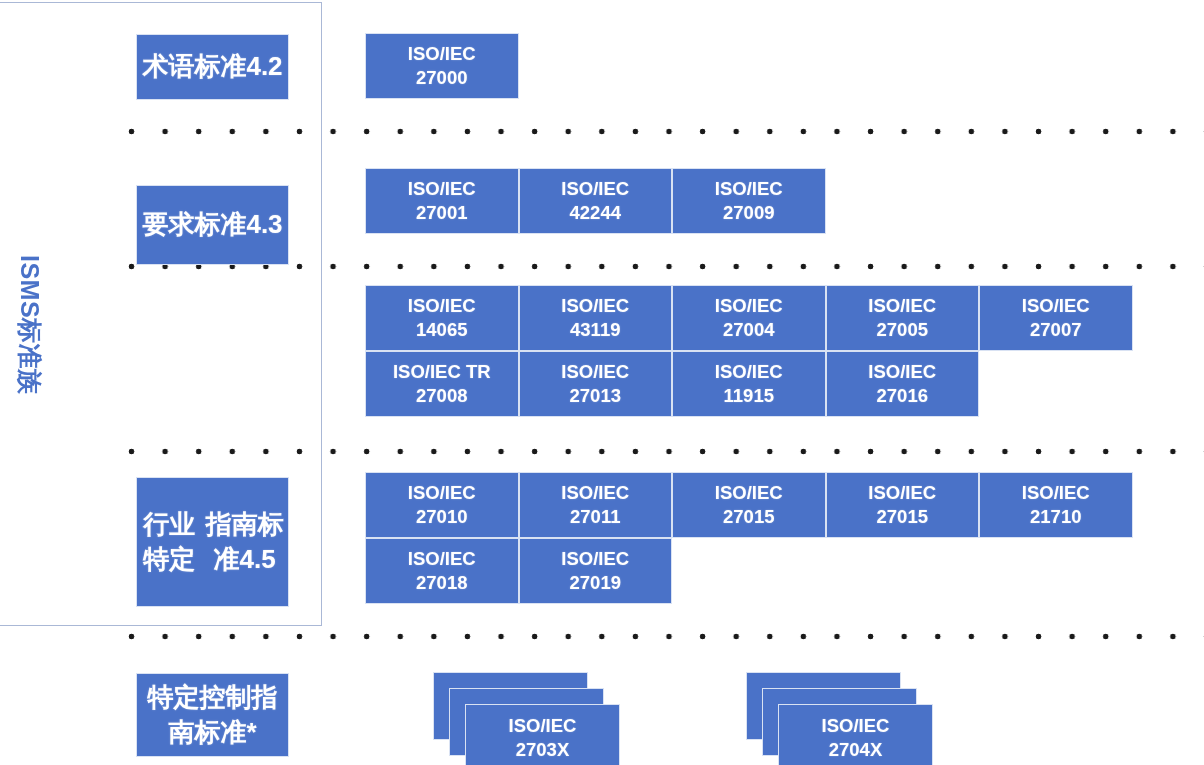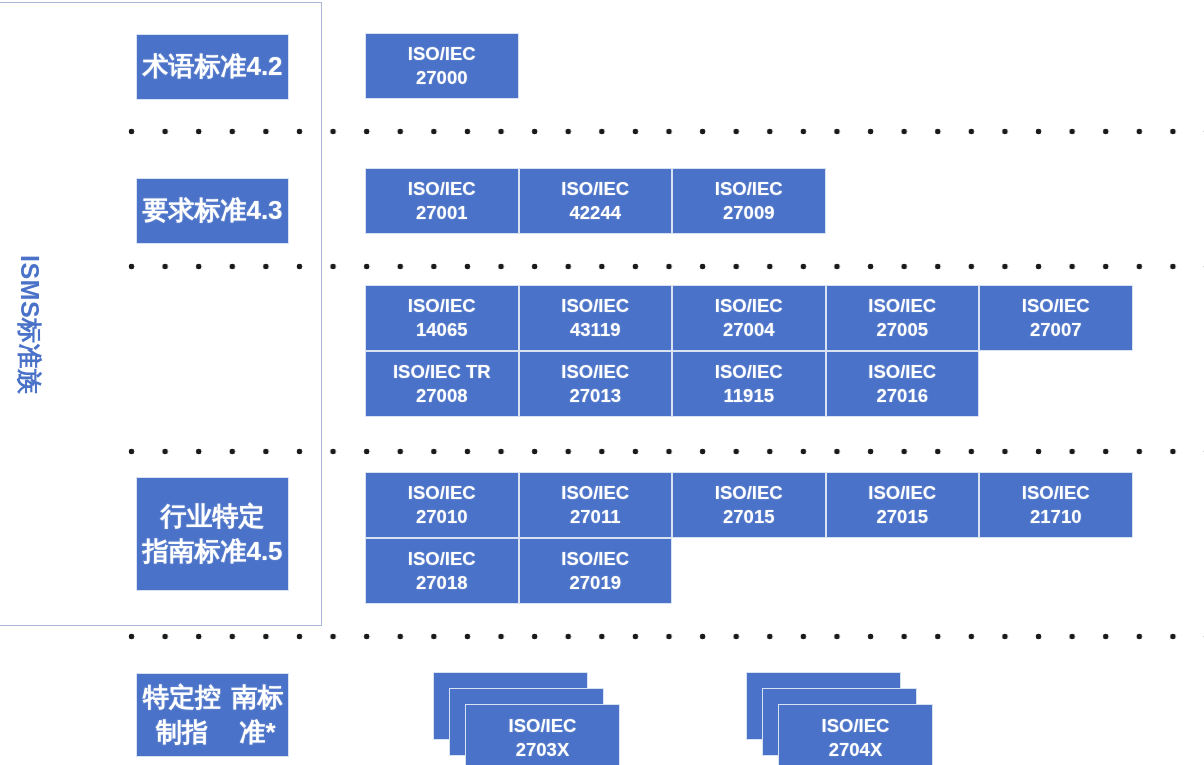--- a/index.html
+++ b/index.html
@@ -159,21 +159,21 @@
 
   <div class="std-row" style="top:33px;">
     <div class="std-line">
       <div class="std-box">
         <span>ISO/IEC</span>
         <span>27000</span>
       </div>
     </div>
   </div>
 
-  <div class="cat-box" style="top:178px;height:66px;">要求标准4.3</div>
+  <div class="cat-box" style="top:185px;height:80px;">要求标准4.3</div>
 
   <div class="std-row" style="top:168px;">
     <div class="std-line">
       <div class="std-box">
         <span>ISO/IEC</span>
         <span>27001</span>
       </div>
       <div class="std-box">
         <span>ISO/IEC</span>
         <span>42244</span>
@@ -223,21 +223,21 @@
         <span>11915</span>
       </div>
       <div class="std-box">
         <span>ISO/IEC</span>
         <span>27016</span>
       </div>
       <div class="std-box blank"></div>
     </div>
   </div>
 
-  <div class="cat-box" style="top:477px;height:114px;flex-direction:column;">
+  <div class="cat-box" style="top:477px;height:130px;">
     <span>行业特定</span>
     <span>指南标准4.5</span>
   </div>
 
   <div class="std-row" style="top:472px;">
     <div class="std-line">
       <div class="std-box">
         <span>ISO/IEC</span>
         <span>27010</span>
       </div>
@@ -266,21 +266,21 @@
       <div class="std-box">
         <span>ISO/IEC</span>
         <span>27019</span>
       </div>
       <div class="std-box blank"></div>
       <div class="std-box blank"></div>
       <div class="std-box blank"></div>
     </div>
   </div>
 
-  <div class="cat-box" style="top:673px;height:84px;flex-direction:row;">
+  <div class="cat-box" style="top:673px;height:84px;flex-direction:column;">
     <span>特定控制指</span>
     <span>南标准*</span>
   </div>
 
   <div class="stack" style="left:433px; top:672px;">
     <div class="stack-layer l1"></div>
     <div class="stack-layer l2"></div>
     <div class="stack-layer l3">
       <span>ISO/IEC</span>
       <span>2703X</span>

